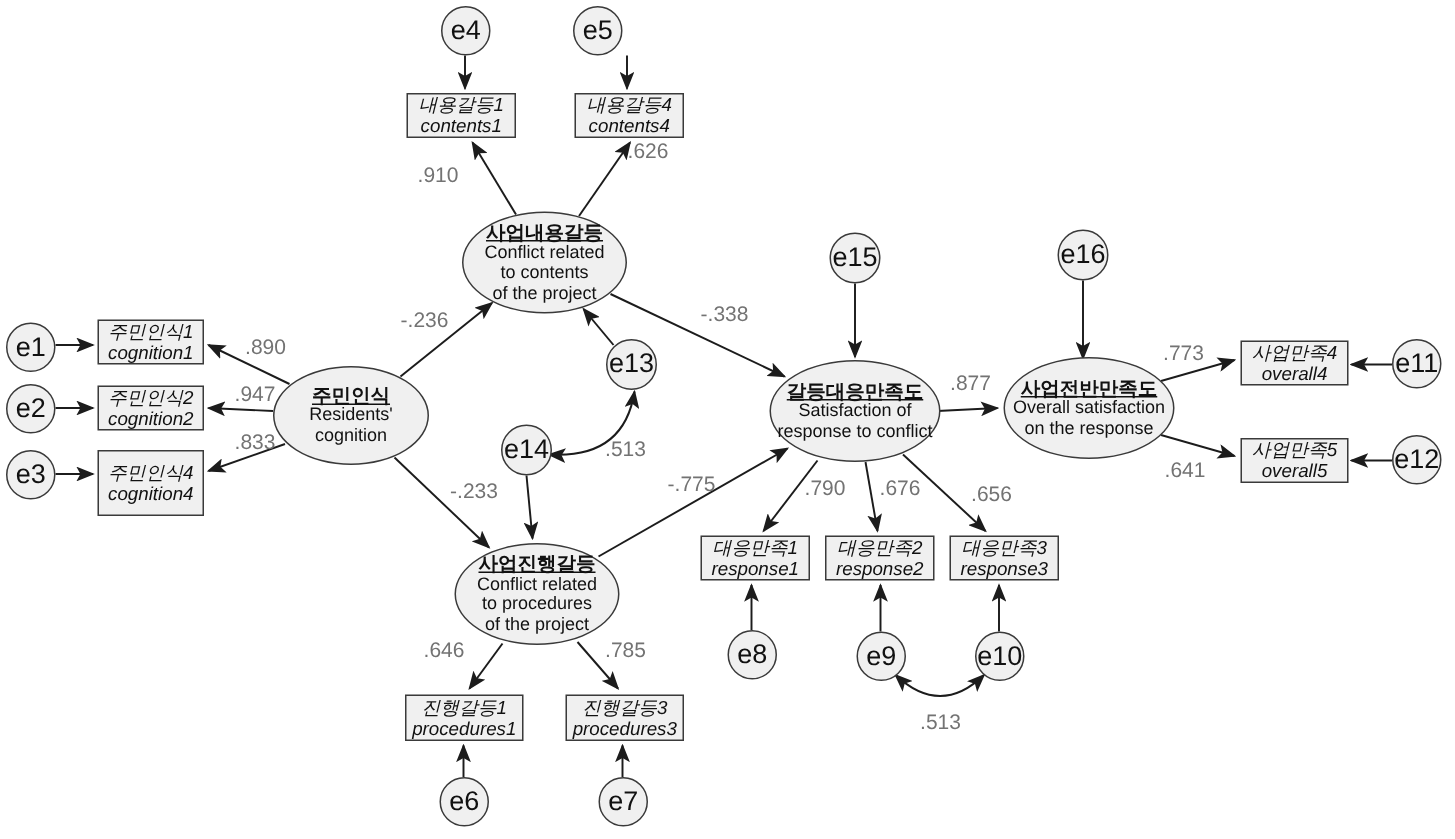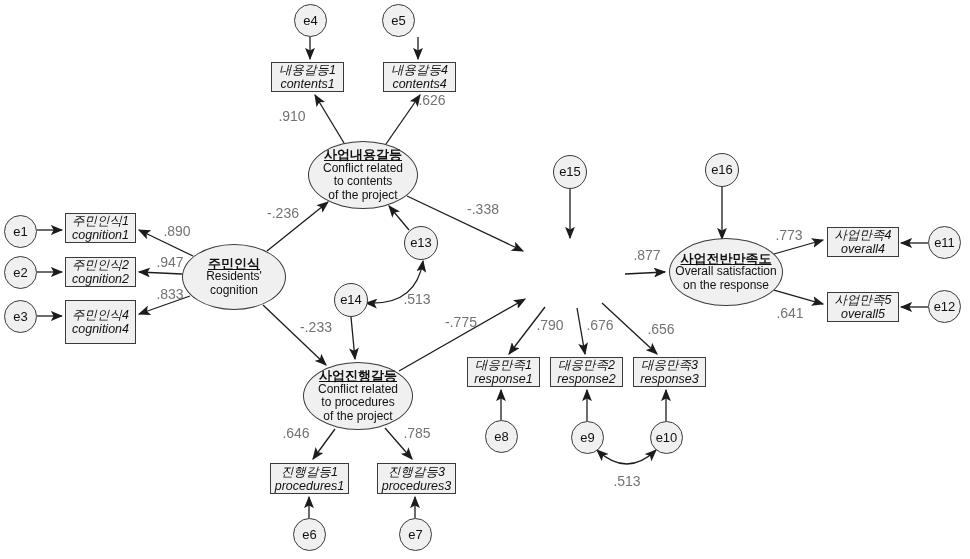--- a/index.html
+++ b/index.html
@@ -7,21 +7,21 @@
     position:relative;width:970px;height:559px;background:#ffffff;overflow:hidden;
     font-family:"Liberation Sans","DejaVu Sans",sans-serif;color:#111;
   }
   .edges{position:absolute;left:0;top:0;}
   .node{
     position:absolute;box-sizing:border-box;background:#f0f0f0;border:1.5px solid #3a3a3a;
     display:flex;flex-direction:column;align-items:center;justify-content:center;
     text-align:center;line-height:13.5px;font-size:12px;
   }
   .ellipse{border-radius:50%;}
-  .circle{border-radius:50%;font-size:13px;text-align:right;}
+  .circle{border-radius:50%;font-size:18px;text-align:right;}
   .box{font-size:12.5px;line-height:14px;font-style:italic;}
   .ellipse .ko{font-weight:bold;font-size:13px;text-decoration:underline;}
   .coef{
     position:absolute;transform:translate(-50%,-50%);font-size:14px;
     white-space:nowrap;color:#737373;
   }
 </style>
 </head>
 <body>
 
@@ -85,20 +85,25 @@
     <span>Conflict related</span>
     <span>to contents</span>
     <span>of the project</span>
   </div>
   <div class="node ellipse" style="left:303px;top:362px;width:110px;height:68px">
     <span class="ko">사업진행갈등</span>
     <span>Conflict related</span>
     <span>to procedures</span>
     <span>of the project</span>
   </div>
+  <div class="node ellipse" style="left:513px;top:240px;width:114px;height:68px">
+    <span class="ko">갈등대응만족도</span>
+    <span>Satisfaction of</span>
+    <span>response to conflict</span>
+  </div>
   <div class="node ellipse" style="left:669px;top:238px;width:114px;height:68px">
     <span class="ko">사업전반만족도</span>
     <span>Overall satisfaction</span>
     <span>on the response</span>
   </div>
 
   <div class="node box" style="left:65px;top:213px;width:71px;height:30px">
     <span>주민인식1</span>
     <span>cognition1</span>
   </div>

